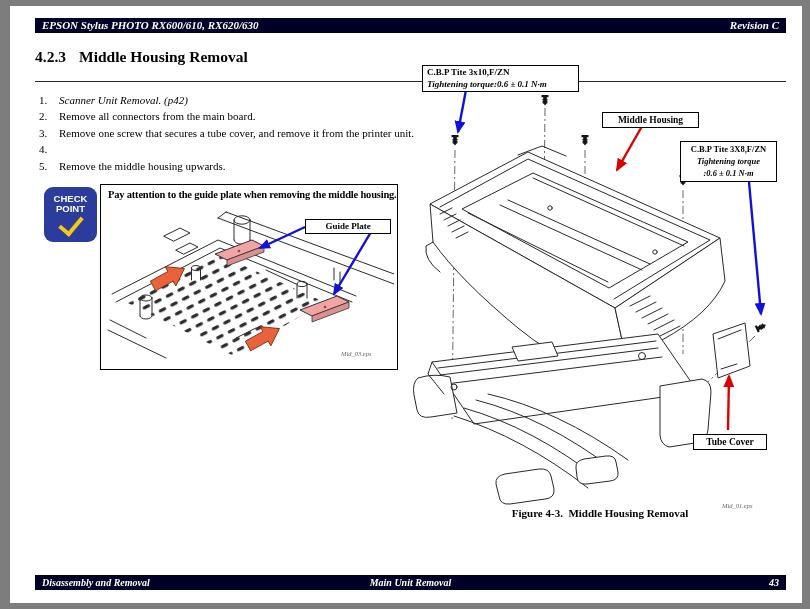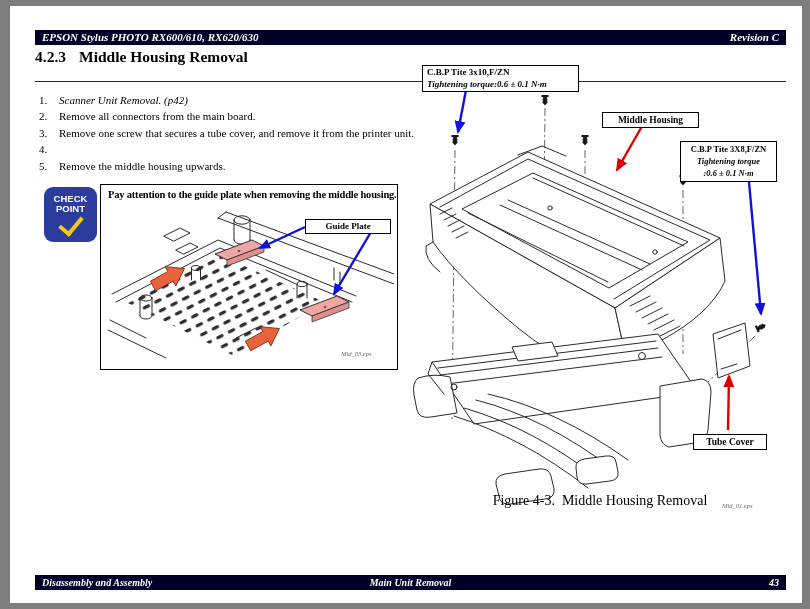--- a/index.html
+++ b/index.html
@@ -3,21 +3,21 @@
 <meta charset="utf-8">
 <style>
   html,body{margin:0;padding:0;}
   body{width:810px;height:609px;background:#7d7d7d;position:relative;overflow:hidden;
        font-family:"Liberation Serif", serif;color:#000;}
   .page{position:absolute;left:10px;top:6px;width:792px;height:597px;background:#ffffff;}
 
   .bar{position:absolute;left:25px;width:751px;height:15px;background:#000026;color:#fff;
        font-weight:bold;font-style:italic;font-size:11px;line-height:15px;
        display:flex;justify-content:space-between;padding:0 7px;box-sizing:border-box;}
-  #header-bar{top:24px;}
+  #header-bar{top:12px;}
   #footer-bar{top:569px;font-size:10px;}
   #footer-bar .center{position:absolute;left:50%;transform:translateX(-50%);}
 
   .sec-title{position:absolute;left:25px;top:42px;font-size:15.5px;font-weight:bold;white-space:nowrap;}
   .sec-title .no{margin-right:13px;}
   .rule{position:absolute;left:25px;top:75px;width:751px;height:1px;background:#2a2a2a;}
 
   .steps{position:absolute;left:29px;top:88px;width:385px;font-size:11px;}
   .step{display:flex;margin-bottom:4.4px;}
   .step .num{width:20px;flex:none;}
@@ -43,22 +43,22 @@
   #lbl-screw-right{left:670px;top:135px;width:97px;height:41px;text-align:center;padding:1px 4px;
                    line-height:12px;font-size:8.5px;}
   #lbl-tube-cover{left:683px;top:428px;width:74px;height:16px;line-height:14px;font-size:9.5px;}
   .lit{font-style:italic;}
 
   .filenote{position:absolute;font-size:6.5px;font-style:italic;color:#6a6a6a;}
   #fn-inset{left:331px;top:344px;}
   #fn-fig{left:712px;top:496px;}
 
   .fig-svg{position:absolute;left:390px;top:50px;width:400px;height:470px;}
-  .caption{position:absolute;left:390px;top:487px;width:400px;text-align:center;
-           font-weight:normal;font-size:14px;white-space:pre;}
+  .caption{position:absolute;left:390px;top:501px;width:400px;text-align:center;
+           font-weight:bold;font-size:11px;white-space:pre;}
 
   svg .ln{stroke:#2a2a2a;stroke-width:1;fill:none;stroke-linecap:round;stroke-linejoin:round;}
   svg .face{stroke:#2a2a2a;stroke-width:1;fill:#ffffff;stroke-linejoin:round;}
   svg .dd{stroke:#555;stroke-width:0.9;fill:none;stroke-dasharray:8 3 2 3;}
   svg .ablue{stroke:#1111dd;stroke-width:2.4;fill:none;}
   svg .ared{stroke:#dd0000;stroke-width:2.4;fill:none;}
 </style>
 </head>
 <body>
 
@@ -228,18 +228,18 @@
     <div>C.B.P Tite 3X8,F/ZN</div>
     <div class="lit">Tightening torque</div>
     <div class="lit">:0.6 ± 0.1 N·m</div>
   </div>
   <div class="flabel" id="lbl-tube-cover">Tube Cover</div>
 
   <span class="filenote" id="fn-fig">Mid_01.eps</span>
   <div class="caption">Figure 4-3.  Middle Housing Removal</div>
 
   <div class="bar" id="footer-bar">
-    <span>Disassembly and Assembly</span>
+    <span>Disassembly and Removal</span>
     <span class="center">Main Unit Removal</span>
     <span>43</span>
   </div>
 
 </div>
 
 </body></html>

